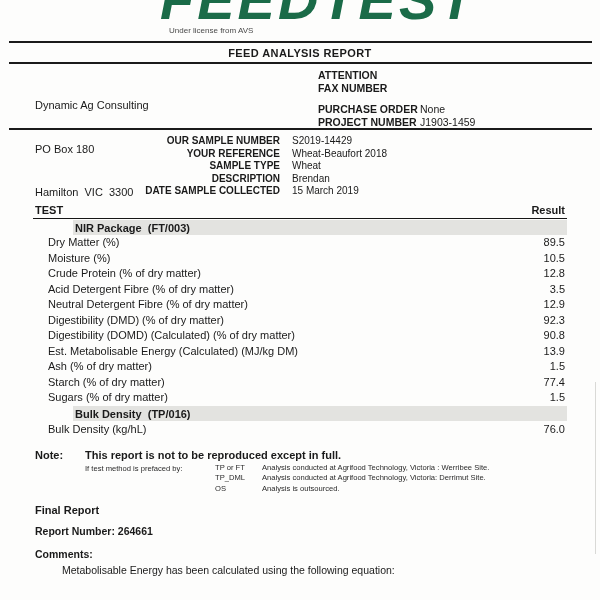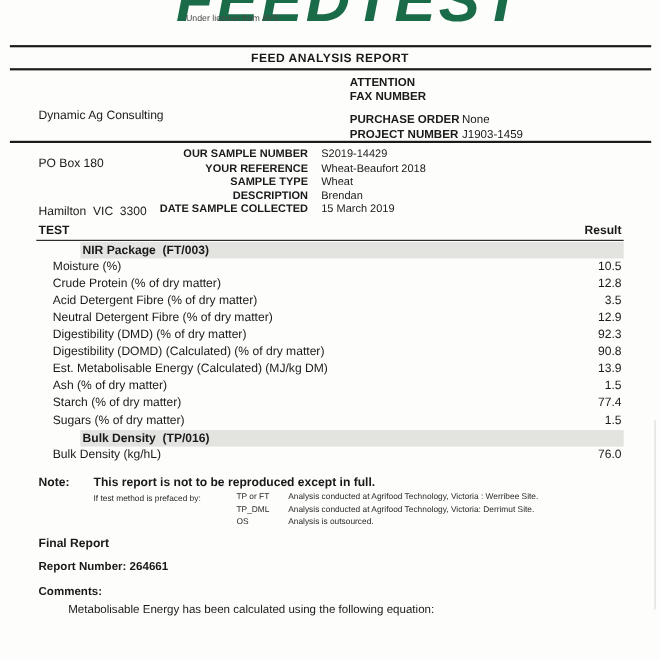--- a/index.html
+++ b/index.html
@@ -7,21 +7,21 @@
   body {
     font-family:"Liberation Sans","DejaVu Sans",sans-serif;
     background:#fdfdfc; color:#1a1a1a;
     position:relative; overflow:hidden;
   }
   .brand {
     position:absolute; top:-33px; left:160px;
     font-size:56px; font-weight:700; font-style:italic;
     letter-spacing:3px; color:#1a6b48; white-space:pre;
   }
-  .license { position:absolute; top:12px; left:169px; font-size:8px; color:#4a4a4a; }
+  .license { position:absolute; top:26px; left:169px; font-size:8px; color:#4a4a4a; }
   .logo-space { height:41px; }
   .rule { height:2px; background:#1b1b1b; margin:0 8px 0 9px; }
   .title { text-align:center; font-weight:700; font-size:11px; padding:4px 0 3px; letter-spacing:.4px; }
   .addr-block { display:flex; padding:5px 0 0 35px; height:64px; }
   .addr-left { width:283px; font-size:11px; line-height:14.5px; white-space:pre; }
   .addr-right { font-size:10.5px; line-height:12.5px; }
   .kv { display:flex; }
   .kv .k { font-weight:700; width:102px; }
   .gap9 { height:9px; }
   .sample-block { padding:5px 0 3px; font-size:10px; line-height:12.5px; }
@@ -118,20 +118,24 @@
 
   <div class="rtable">
     <div class="thead">
       <span>TEST</span>
       <span>Result</span>
     </div>
 
     <div class="sect">NIR Package  (FT/003)</div>
     <div>
 
+        <div class="trow">
+          <span class="t">Dry Matter (%)</span>
+          <span class="r">89.5</span>
+        </div>
 
         <div class="trow">
           <span class="t">Moisture (%)</span>
           <span class="r">10.5</span>
         </div>
 
         <div class="trow">
           <span class="t">Crude Protein (% of dry matter)</span>
           <span class="r">12.8</span>
         </div>

